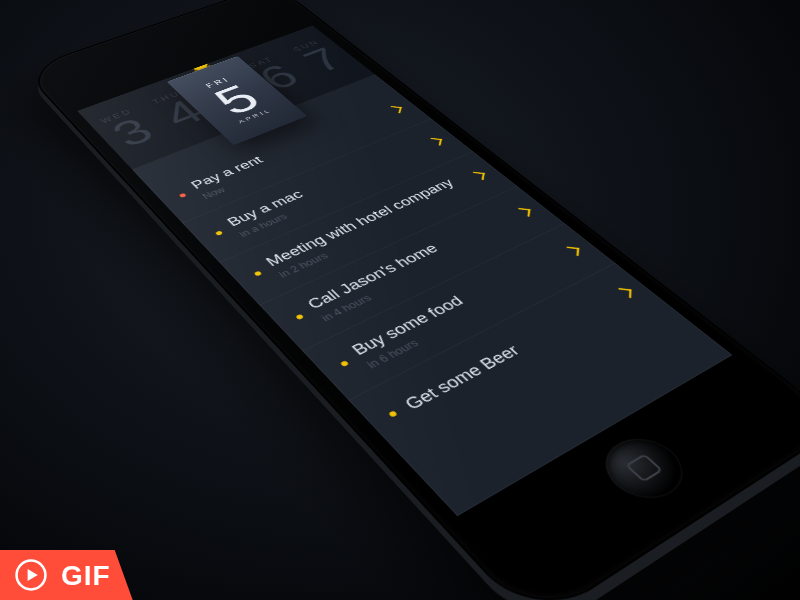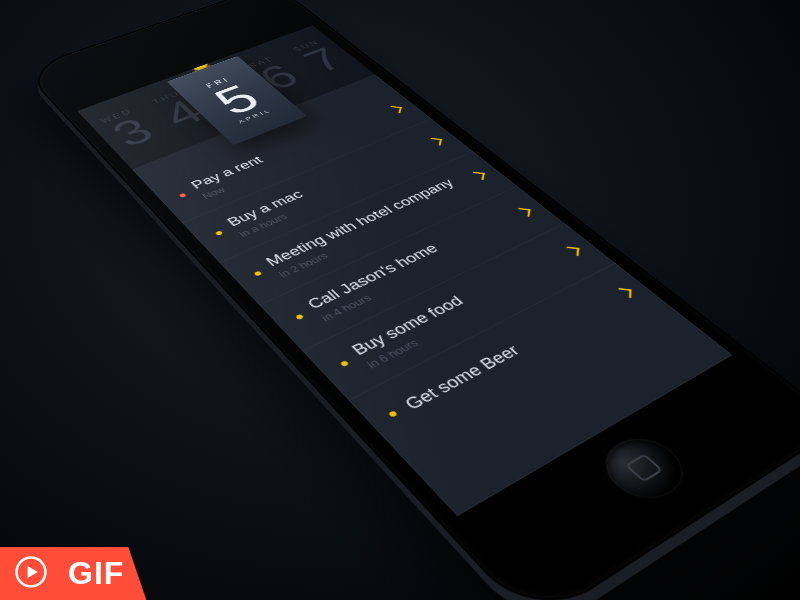--- a/index.html
+++ b/index.html
@@ -66,22 +66,22 @@
 .row:first-child{border-top:none}
 .dot{position:absolute;left:19px;top:31px;width:6px;height:6px;border-radius:50%}
 .dot.red{background:#ff5a3c}.dot.yel{background:#f2c200}
 .title{color:#dfe5ee;font-size:18px;font-weight:300}
 .sub{color:#4a5260;font-size:12px;margin-top:4px}
 .chev{position:absolute;right:16px;top:50%;margin-top:-6px;width:10px;height:10px;
   border-right:2px solid #f2c200;border-top:2px solid #f2c200;transform:rotate(45deg)}
 
 
 .gif{position:absolute;left:0;bottom:0;background:#ff4d3a;color:#fff;
-  padding:8px 22px 8px 14px;display:flex;align-items:flex-start;gap:20px;
-  font-weight:700;font-size:32px;letter-spacing:1px;
+  padding:8px 22px 8px 14px;display:flex;align-items:flex-end;gap:13px;
+  font-weight:700;font-size:28px;letter-spacing:1px;
   clip-path:polygon(0 0,calc(100% - 18px) 0,100% 100%,0 100%)}
 .gif svg{width:34px;height:34px}
 </style>
 </head>
 <body>
 
 <div class="stage">
   <div class="phone">
     <div class="btn-side vol1"></div>
     <div class="btn-side vol2"></div>

